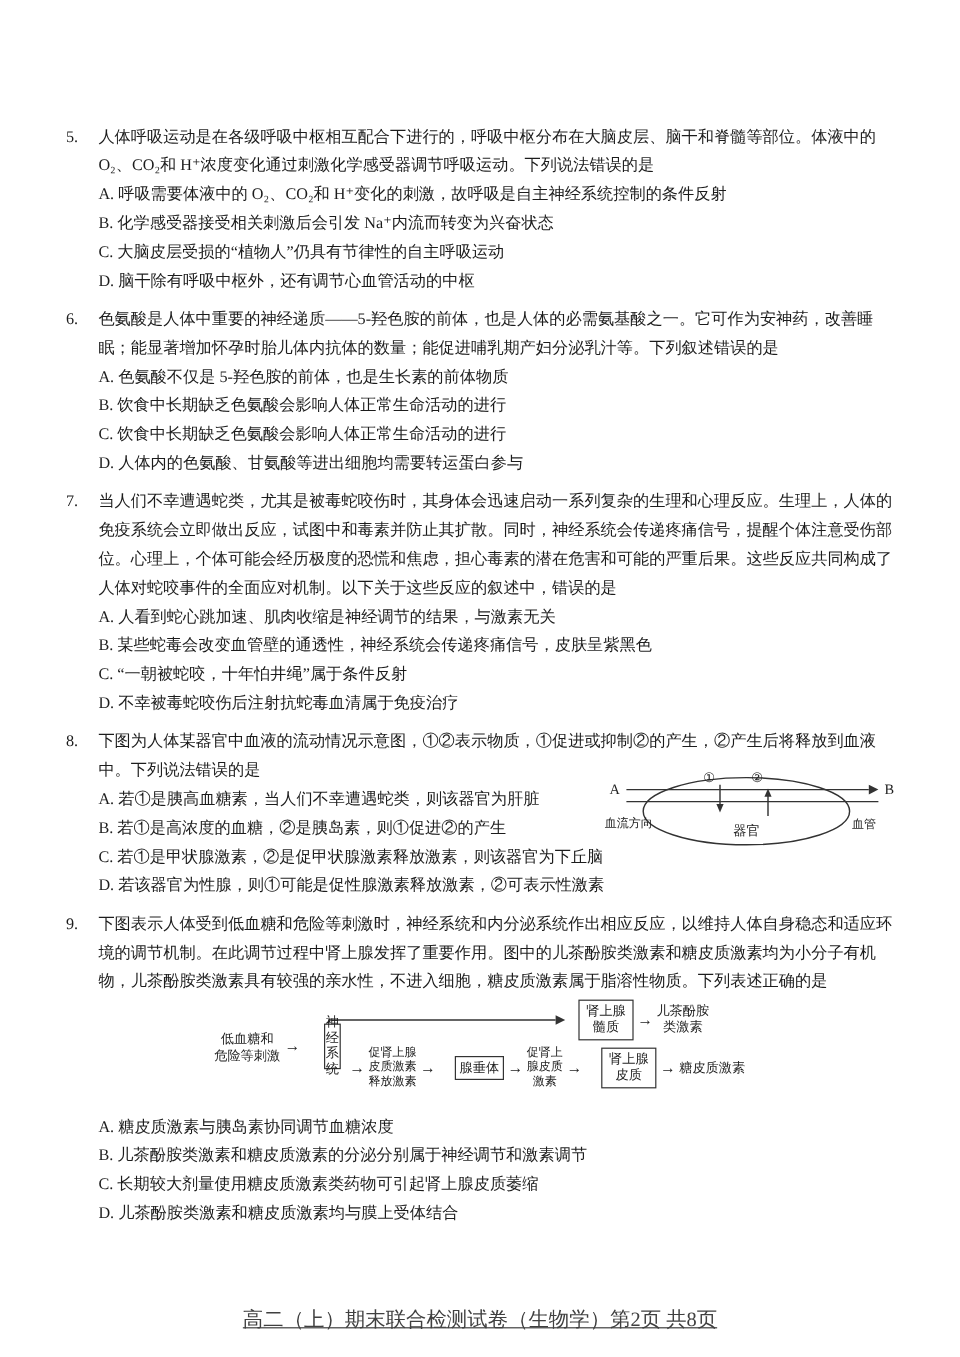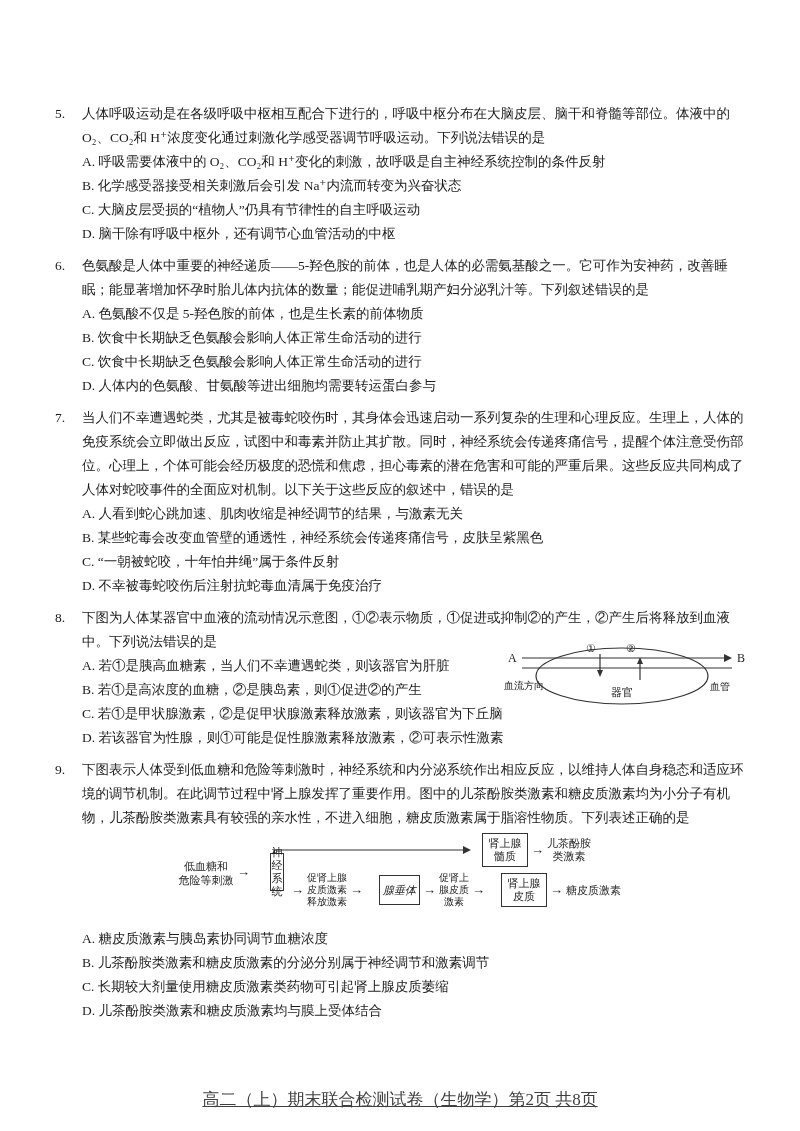--- a/index.html
+++ b/index.html
@@ -32,21 +32,21 @@
   .d9-arrow { font-size:13px; line-height:16px; color:#222; flex:none; }
   .a1 { position:absolute; left:64px; top:31px; }
   .d9-box { border:1.2px solid #333; background:#fff; padding:2px 3px; text-align:center;
             white-space:pre-line; line-height:13px; display:flex; align-items:center; justify-content:center; flex:none;margin-left:13px; }
   .nervous { position:absolute; left:84px; top:20px; width:14px; height:38px; }
   .d9-toprow { position:absolute; left:296px; top:0; display:flex; align-items:center; gap:3px; }
   .d9-bottomrow { position:absolute; left:118px; top:34px; display:flex; align-items:center; gap:3px; height:46px; }
   .d9-label { text-align:center; white-space:pre-line; line-height:13px; flex:none; }
   .d9-label.sm { font-size:10px; line-height:12px; }
   .box-medulla { width:46px; height:34px; }
-  .box-pituitary { height:30px;font-style:italic; }
+  .box-pituitary { height:20px; }
   .box-cortex { width:46px; height:34px; }
 </style>
 </head>
 <body>
 
 <div class="content">
 
   <div class="question">
     <div class="stem"><span class="qnum">5.</span><span>人体呼吸运动是在各级呼吸中枢相互配合下进行的，呼吸中枢分布在大脑皮层、脑干和脊髓等部位。体液中的 O₂、CO₂和 H⁺浓度变化通过刺激化学感受器调节呼吸运动。下列说法错误的是</span></div>
     <div class="option">A. 呼吸需要体液中的 O₂、CO₂和 H⁺变化的刺激，故呼吸是自主神经系统控制的条件反射</div>

